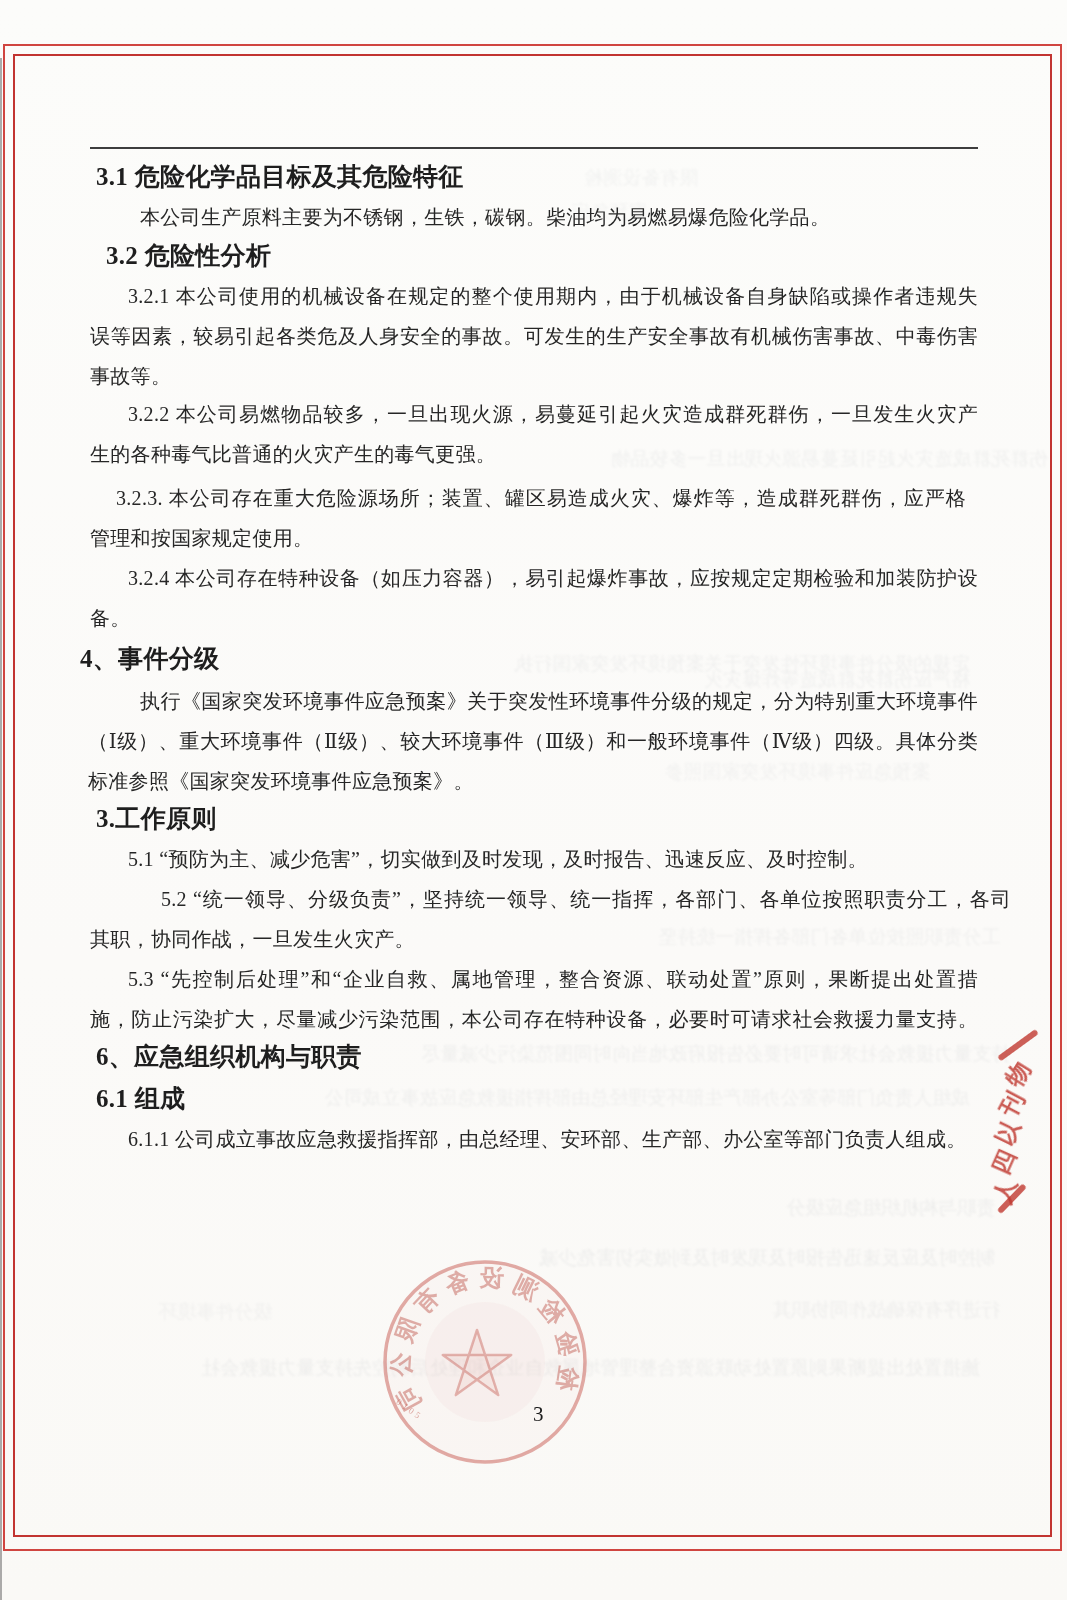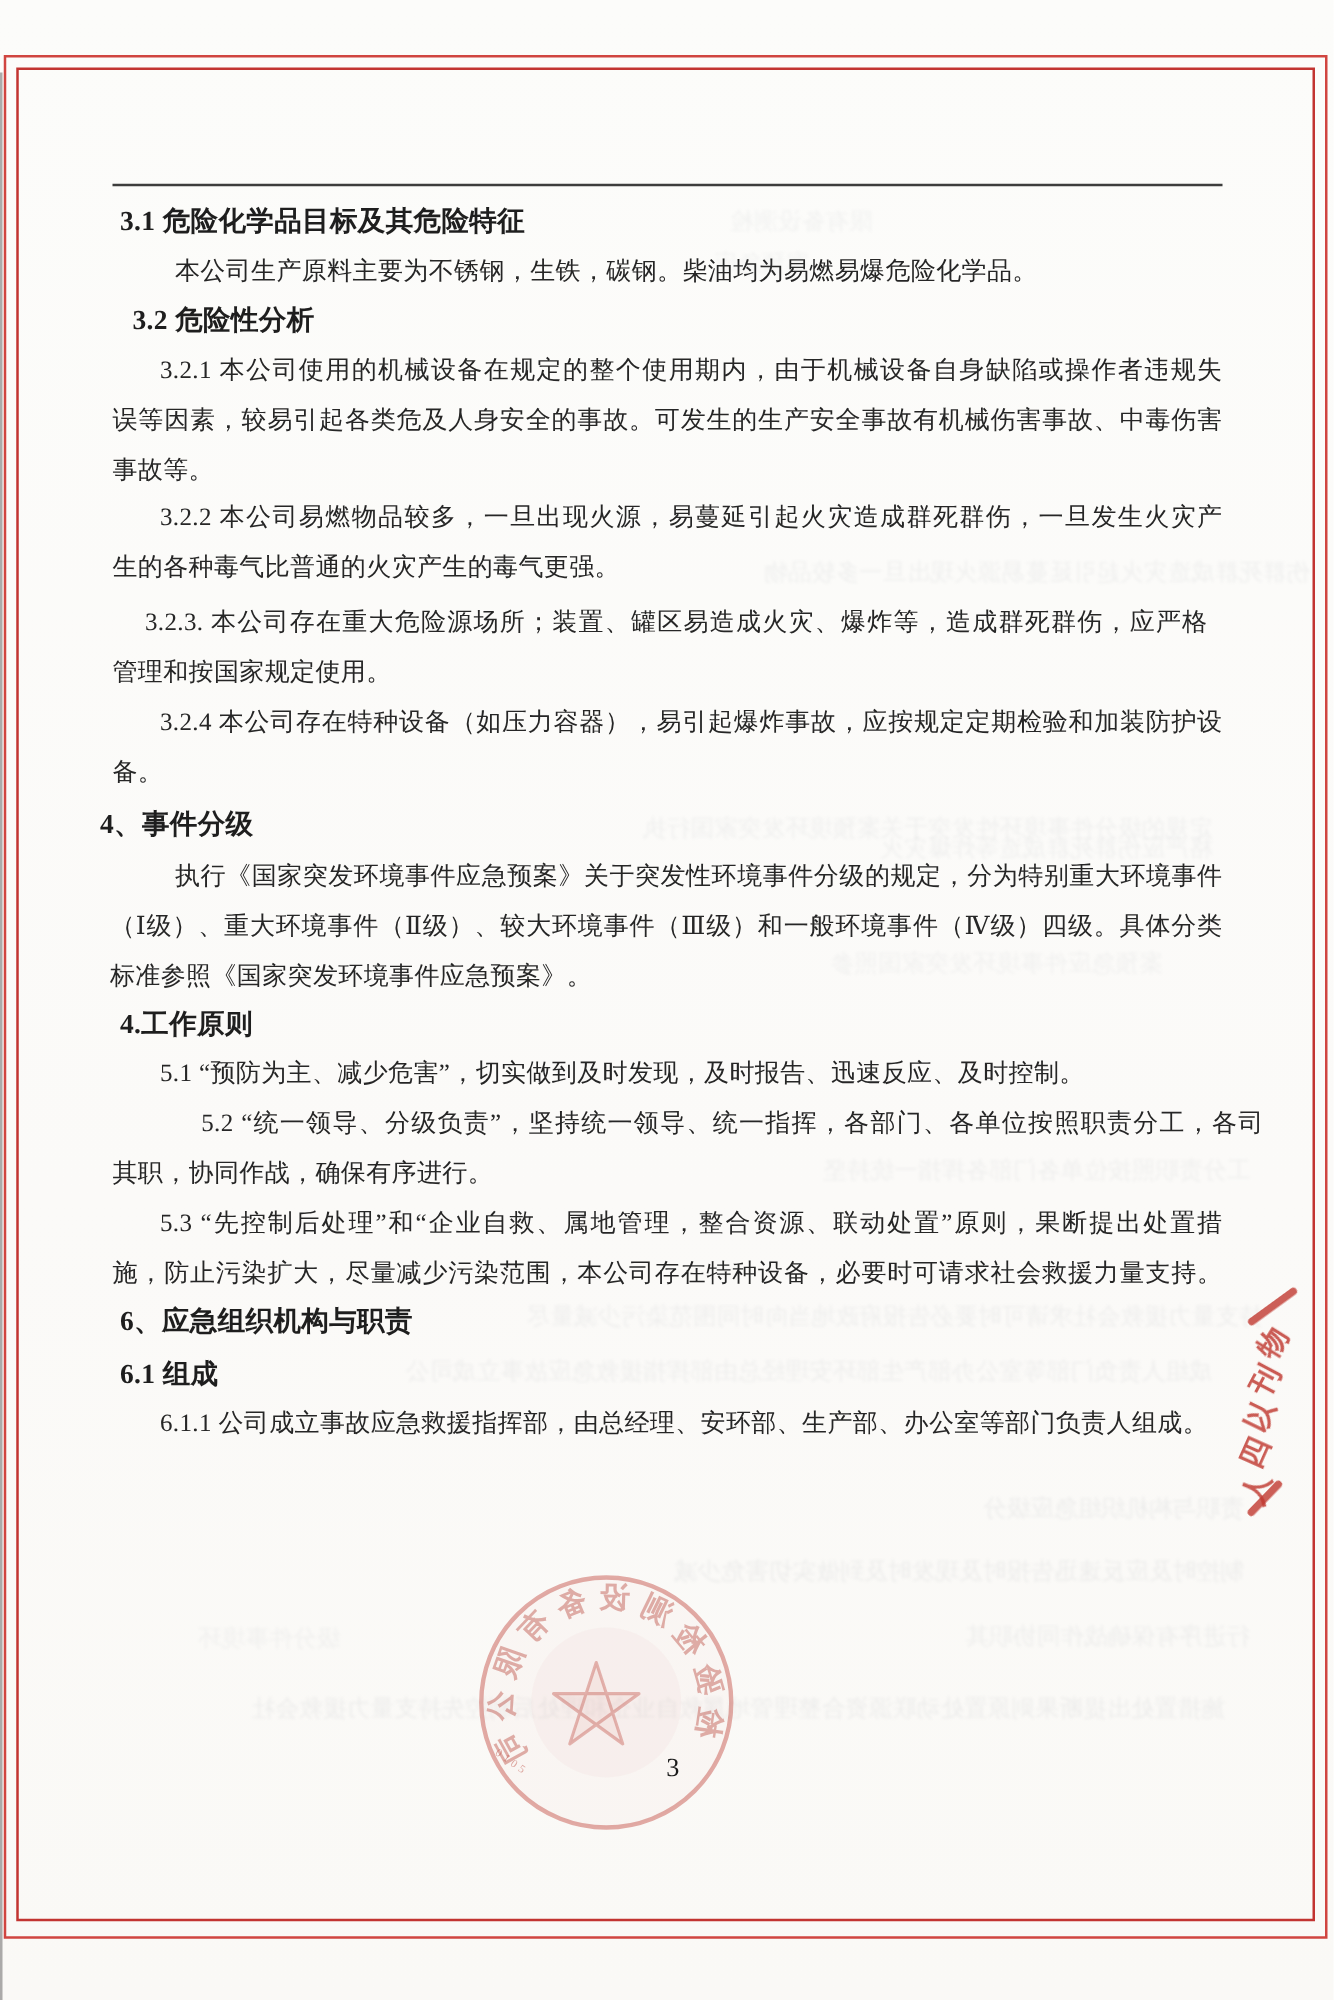--- a/index.html
+++ b/index.html
@@ -9,21 +9,21 @@
     font-family:"Liberation Serif","DejaVu Serif",serif;
   }
   .scan-edge { position:absolute; left:0; top:58px; width:2px; height:1542px; background:#6a6a6a; opacity:.55; }
   .frame-outer { position:absolute; left:3px; top:44px; width:1055px; height:1503px; border:2px solid #d04540; }
   .frame-inner { position:absolute; left:13px; top:54px; width:1035px; height:1479px; border:2px solid #c23431; }
   .top-rule { position:absolute; left:90px; top:147px; width:888px; height:2px; background:#3d3d3d; }
   .line {
     position:absolute; font-size:20px; line-height:26px; color:#262626;
     letter-spacing:.3px; white-space:nowrap;
   }
-  .line.bold { font-weight:bold; font-size:22px; color:#1e1e1e; }
+  .line.bold { font-weight:bold; font-size:25px; color:#1e1e1e; }
   .line.justify { white-space:normal; text-align:justify; text-align-last:justify; }
   .ghost {
     position:absolute; font-size:19px; line-height:24px; color:#8d939b;
     transform:scaleX(-1); filter:blur(1.2px); white-space:nowrap; overflow:hidden; height:26px;
   }
   .page-number { position:absolute; left:533px; top:1402px; font-size:21px; color:#1c1c1c; }
   .seal-svg { position:absolute; left:0; top:0; pointer-events:none; filter:blur(.5px); opacity:.9; }
   .edge-char {
     position:absolute; font-size:24px; font-weight:bold; color:rgba(192,56,47,.82);
     filter:blur(.5px); font-family:"Liberation Serif","DejaVu Serif",serif;
@@ -53,24 +53,24 @@
       <div class="line justify" style="position: absolute; left: 128px; top: 401px; width: 850px;">3.2.2 本公司易燃物品较多，一旦出现火源，易蔓延引起火灾造成群死群伤，一旦发生火灾产</div>
       <div class="line" style="position: absolute; left: 90px; top: 441px;">生的各种毒气比普通的火灾产生的毒气更强。</div>
       <div class="line justify" style="position: absolute; left: 116px; top: 485px; width: 850px;">3.2.3. 本公司存在重大危险源场所；装置、罐区易造成火灾、爆炸等，造成群死群伤，应严格</div>
       <div class="line" style="position: absolute; left: 90px; top: 525px;">管理和按国家规定使用。</div>
       <div class="line justify" style="position: absolute; left: 128px; top: 565px; width: 850px;">3.2.4 本公司存在特种设备（如压力容器），易引起爆炸事故，应按规定定期检验和加装防护设</div>
       <div class="line" style="position: absolute; left: 90px; top: 605px;">备。</div>
       <div class="line bold" style="position: absolute; left: 80px; top: 646px;">4、事件分级</div>
       <div class="line justify" style="position: absolute; left: 140px; top: 688px; width: 838px;">执行《国家突发环境事件应急预案》关于突发性环境事件分级的规定，分为特别重大环境事件</div>
       <div class="line justify" style="position: absolute; left: 88px; top: 728px; width: 890px;">（Ⅰ级）、重大环境事件（Ⅱ级）、较大环境事件（Ⅲ级）和一般环境事件（Ⅳ级）四级。具体分类</div>
       <div class="line" style="position: absolute; left: 88px; top: 768px;">标准参照《国家突发环境事件应急预案》。</div>
-      <div class="line bold" style="position: absolute; left: 96px; top: 806px;">4.工作原则</div>
+      <div class="line bold" style="position: absolute; left: 96px; top: 806px;">3.工作原则</div>
       <div class="line" style="position: absolute; left: 128px; top: 846px;">5.1 “预防为主、减少危害”，切实做到及时发现，及时报告、迅速反应、及时控制。</div>
       <div class="line justify" style="position: absolute; left: 128px; top: 886px; width: 850px; margin-left: 33px;">5.2 “统一领导、分级负责”，坚持统一领导、统一指挥，各部门、各单位按照职责分工，各司</div>
-      <div class="line" style="position: absolute; left: 90px; top: 926px;">其职，协同作战，确保有序进行。</div>
+      <div class="line" style="position: absolute; left: 90px; top: 926px;">其职，协同作战，一旦发生火灾产。</div>
       <div class="line justify" style="position: absolute; left: 128px; top: 966px; width: 850px;">5.3 “先控制后处理”和“企业自救、属地管理，整合资源、联动处置”原则，果断提出处置措</div>
       <div class="line justify" style="position: absolute; left: 90px; top: 1006px; width: 888px;">施，防止污染扩大，尽量减少污染范围，本公司存在特种设备，必要时可请求社会救援力量支持。</div>
       <div class="line bold" style="position: absolute; left: 96px; top: 1044px;">6、应急组织机构与职责</div>
       <div class="line bold" style="position: absolute; left: 96px; top: 1086px;">6.1 组成</div>
       <div class="line" style="position: absolute; left: 128px; top: 1126px;">6.1.1 公司成立事故应急救援指挥部，由总经理、安环部、生产部、办公室等部门负责人组成。</div>
     </div>
 
   <div>
 
   <div class="ghost" style="position: absolute; left: 548px; top: 166px; width: 150px; opacity: 0.09;">限有备设测检</div>

